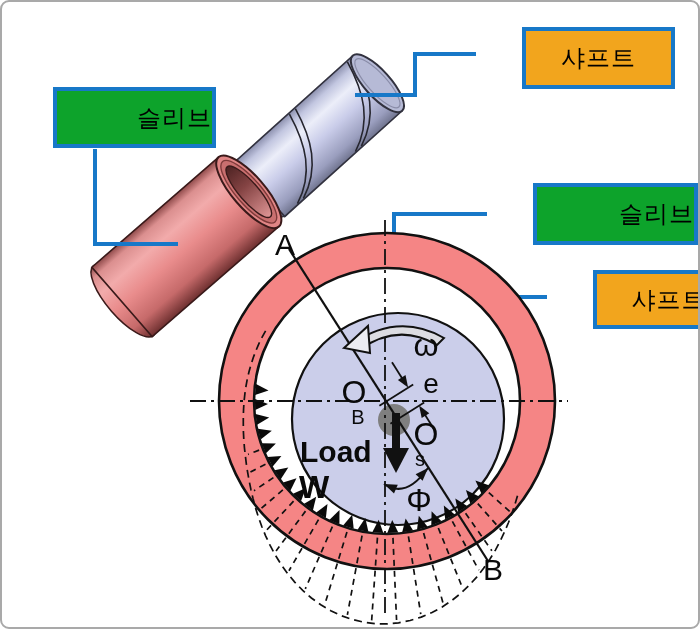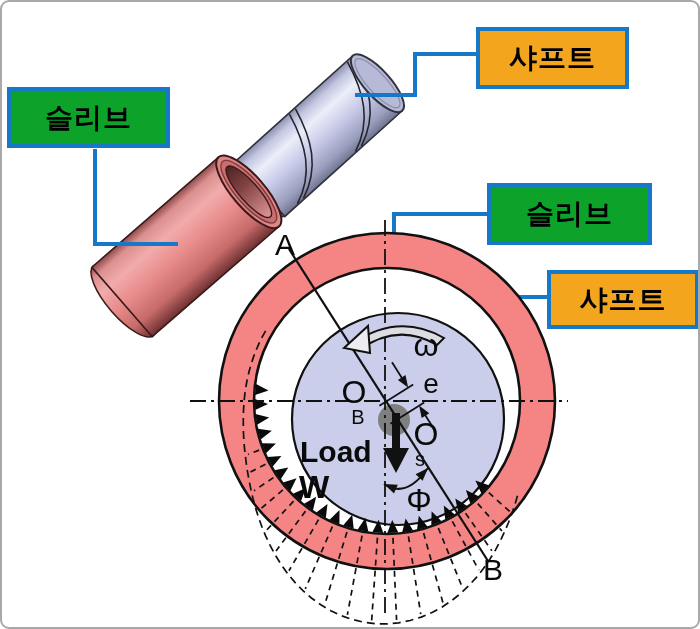--- a/index.html
+++ b/index.html
@@ -5,24 +5,25 @@
   html,body{margin:0;padding:0;background:#fff;}
   .canvas{
     position:relative;width:700px;height:629px;background:#ffffff;
     border:2px solid #a9a9a9;border-radius:9px;box-sizing:border-box;
     overflow:hidden;font-family:"Liberation Sans",sans-serif;
   }
   svg{position:absolute;left:0;top:0;}
   .label-box{
     position:absolute;display:flex;align-items:center;justify-content:center;
     border:4px solid #1778C8;box-sizing:border-box;
-    font-family:"Liberation Sans",sans-serif;font-weight:bold;font-size:28px;color:#000;
+    font-family:"Liberation Sans",sans-serif;font-weight:normal;font-size:24px;color:#000;
     letter-spacing:1px;
+    margin-left:46px;
   }
-  .green{background:#0DA32B;}
+  .green{background:#0DA32B;justify-content:flex-end;}
   .orange{background:#F2A51D;}
   #box-sleeve-3d{left:5px;top:85px;width:163px;height:61px;}
   #box-shaft-3d{left:474px;top:25px;width:153px;height:62px;}
   #box-sleeve-sec{left:485px;top:181px;width:165px;height:62px;}
   #box-shaft-sec{left:545px;top:268px;width:152px;height:59px;}
   text{font-family:"Liberation Sans",sans-serif;fill:#0a0a0a;}
   .big{font-size:30px;}
   .sym{font-size:32px;}
   .sub{font-size:20px;}
   .bold{font-weight:bold;}

